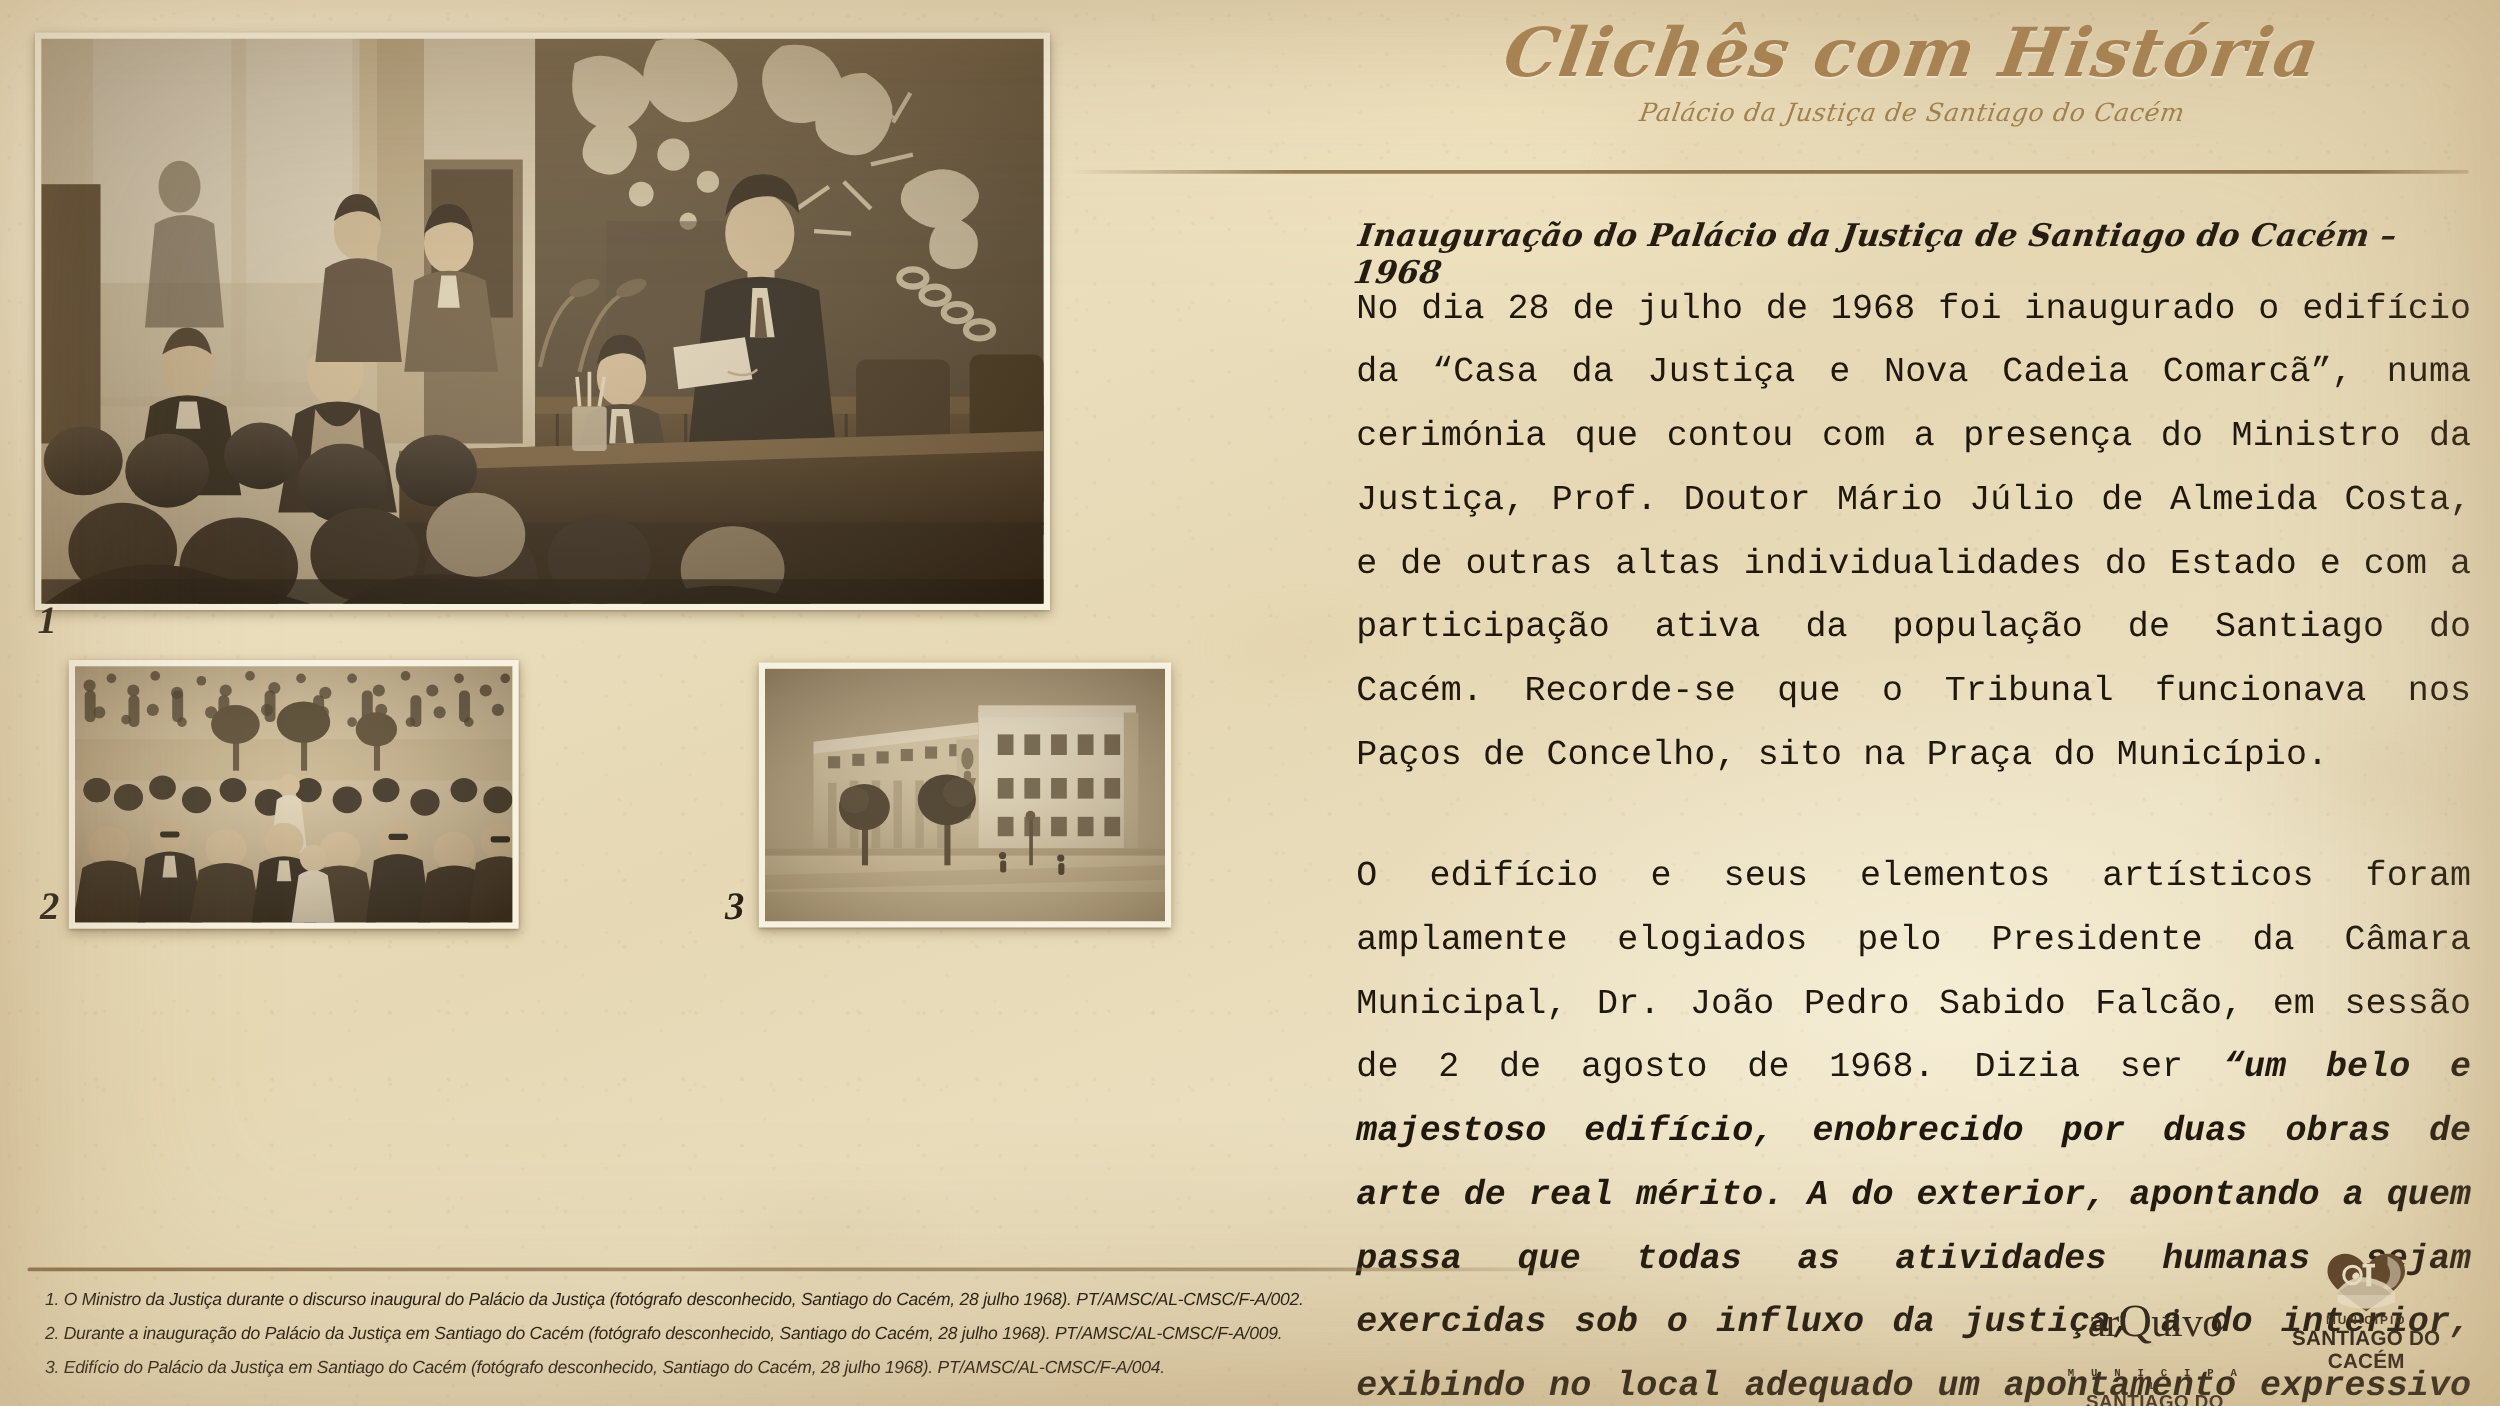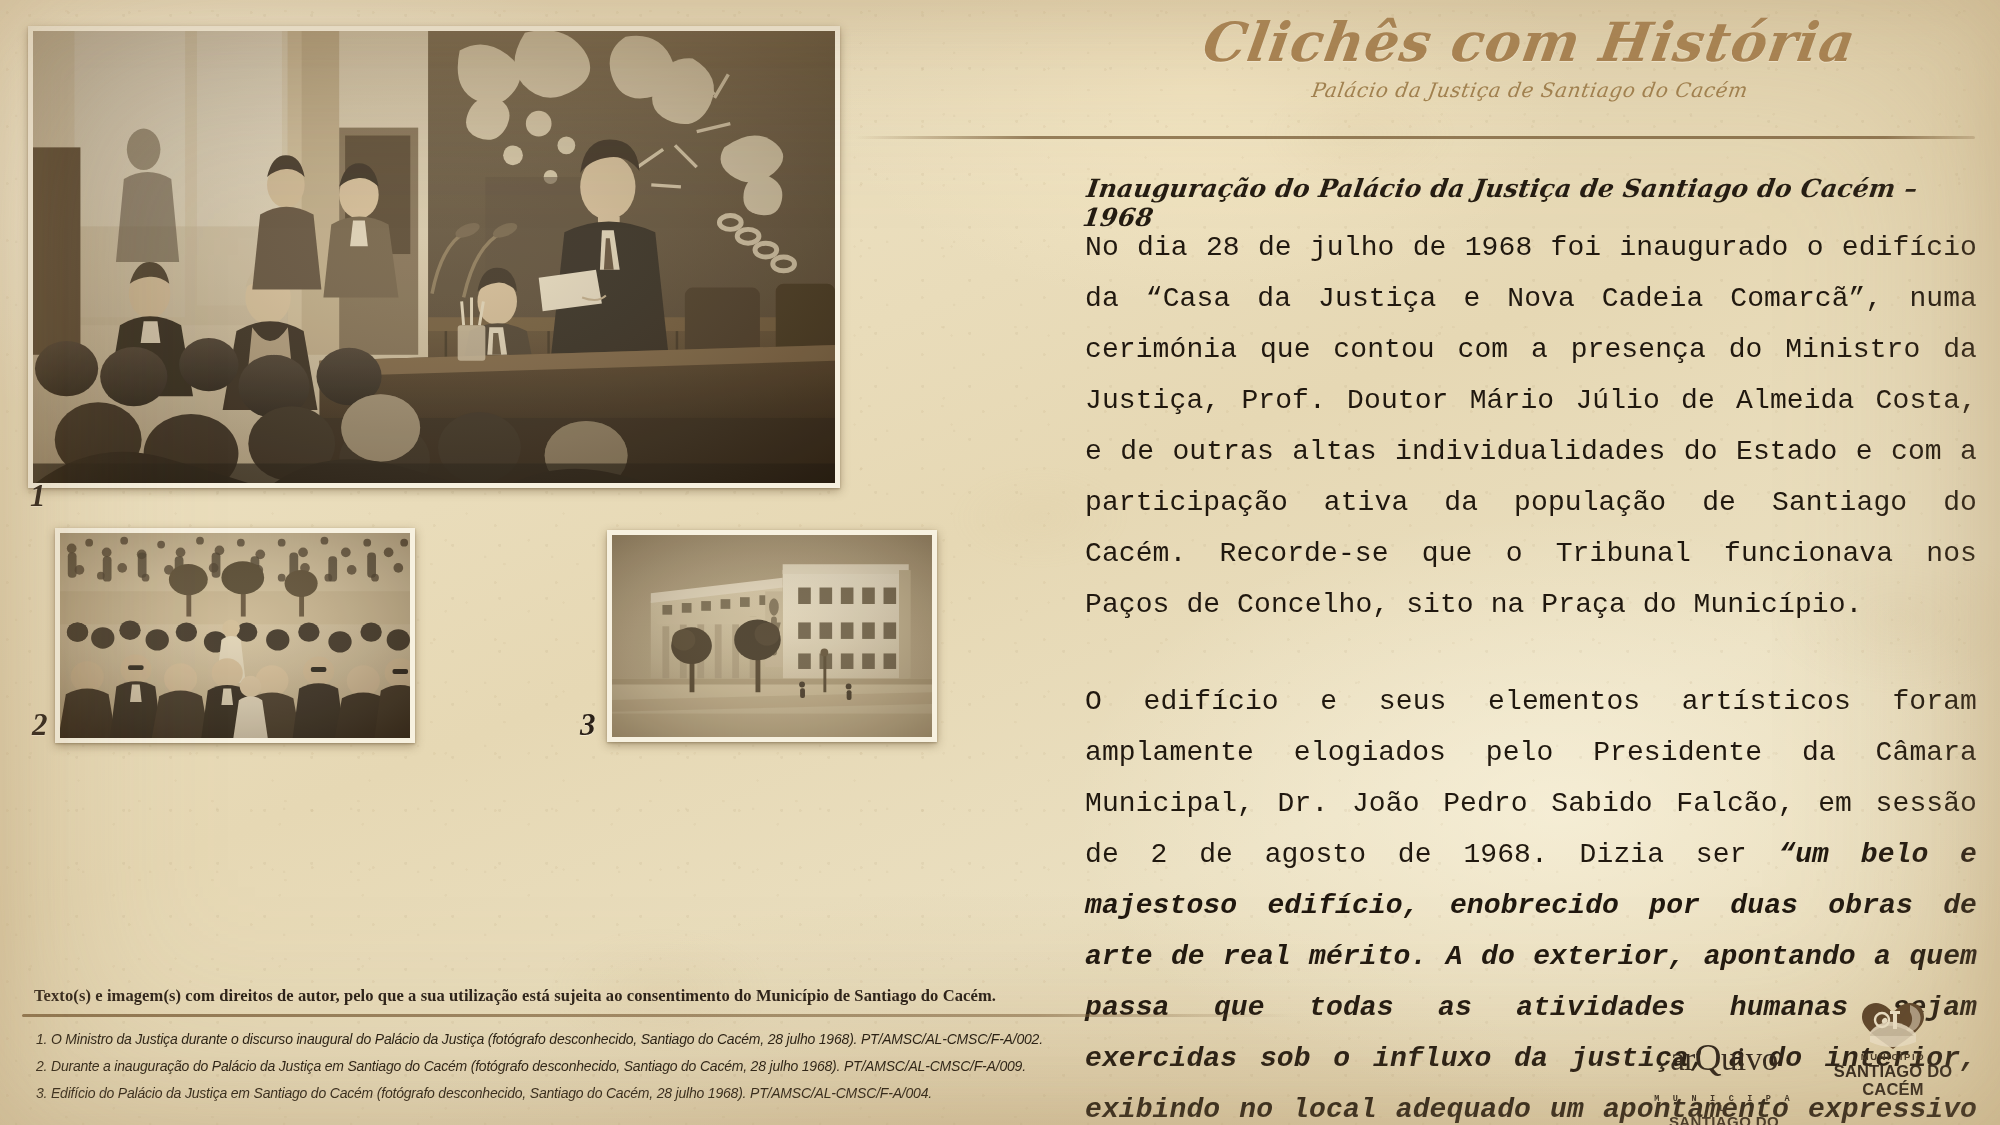--- a/index.html
+++ b/index.html
@@ -734,21 +734,20 @@
     <div id="rule-top"></div>
 
     <div id="article-title">Inauguração do Palácio da Justiça de Santiago do Cacém – 1968</div>
 
     <div id="body-copy">
       <p class="para">No dia 28 de julho de 1968 foi inaugurado o edifício da “Casa da Justiça e Nova Cadeia Comarcã”, numa cerimónia que contou com a presença do Ministro da Justiça,  Prof. Doutor Mário Júlio de Almeida Costa, e de outras altas individualidades do Estado e com a participação ativa da população de Santiago do Cacém. Recorde-se que o Tribunal funcionava nos Paços de Concelho, sito na Praça do Município.</p>
       <p class="para"><span>O edifício e seus elementos artísticos foram amplamente elogiados pelo Presidente da Câmara Municipal, Dr. João Pedro Sabido Falcão, em sessão de 2 de agosto de 1968. Dizia ser </span><b class="quote">“um belo e majestoso edifício, enobrecido por duas obras de arte de real mérito. A do exterior, apontando a quem passa que todas as atividades humanas sejam exercidas sob o influxo da justiça; a do interior, exibindo no local adequado um apontamento expressivo da luta pelo direito, onde não falta, de um lado a insídia do mal e, do outro, a esperança na redenção.”</b></p>
     </div>
   </div>
 
-  <div id="copyright">Texto(s) e imagem(s) com direitos de autor, pelo que a sua utilização está sujeita ao consentimento do Município de Santiago do Cacém.</div>
   <div id="rule-bottom"></div>
 
   <div id="captions">
     <div class="caption-line">1. O Ministro da Justiça durante o discurso inaugural do Palácio da Justiça (fotógrafo desconhecido, Santiago do Cacém, 28 julho 1968). PT/AMSC/AL-CMSC/F-A/002.</div>
     <div class="caption-line">2. Durante a inauguração do Palácio da Justiça em Santiago do Cacém (fotógrafo desconhecido, Santiago do Cacém, 28 julho 1968). PT/AMSC/AL-CMSC/F-A/009.</div>
     <div class="caption-line">3. Edifício do Palácio da Justiça em Santiago do Cacém (fotógrafo desconhecido, Santiago do Cacém, 28 julho 1968). PT/AMSC/AL-CMSC/F-A/004.</div>
   </div>
 
   <div id="logos">
 

